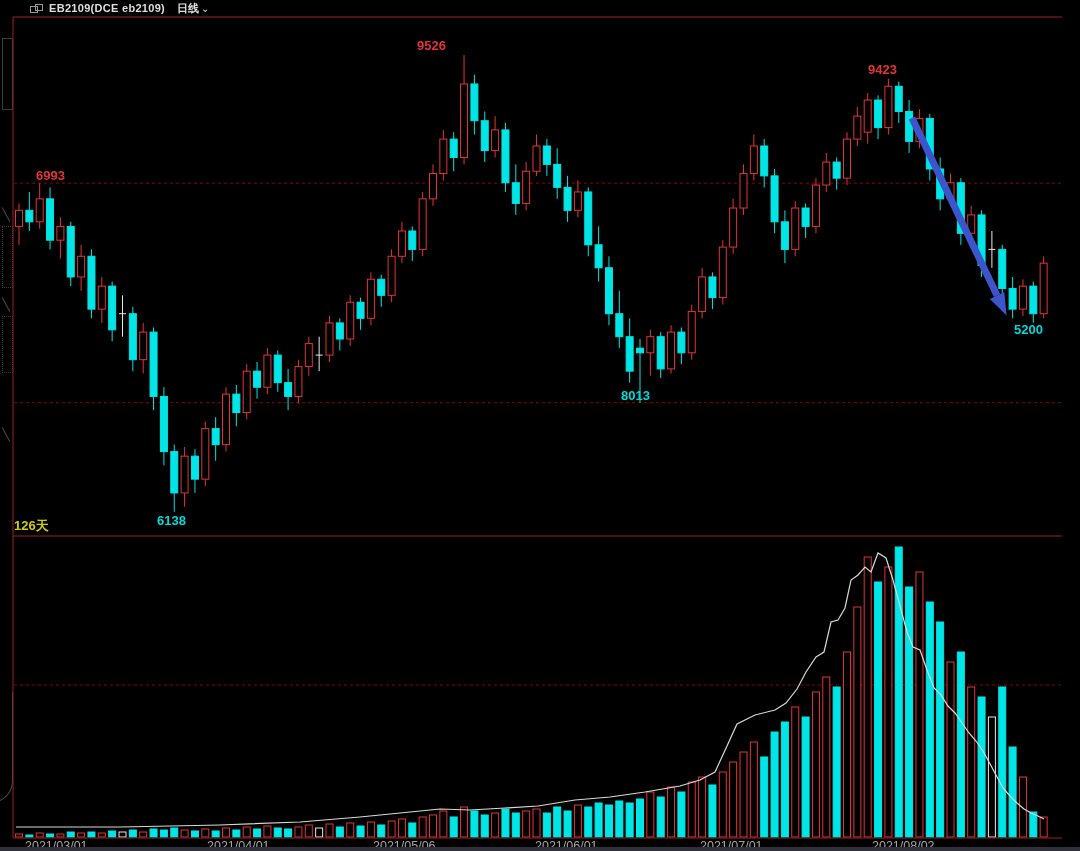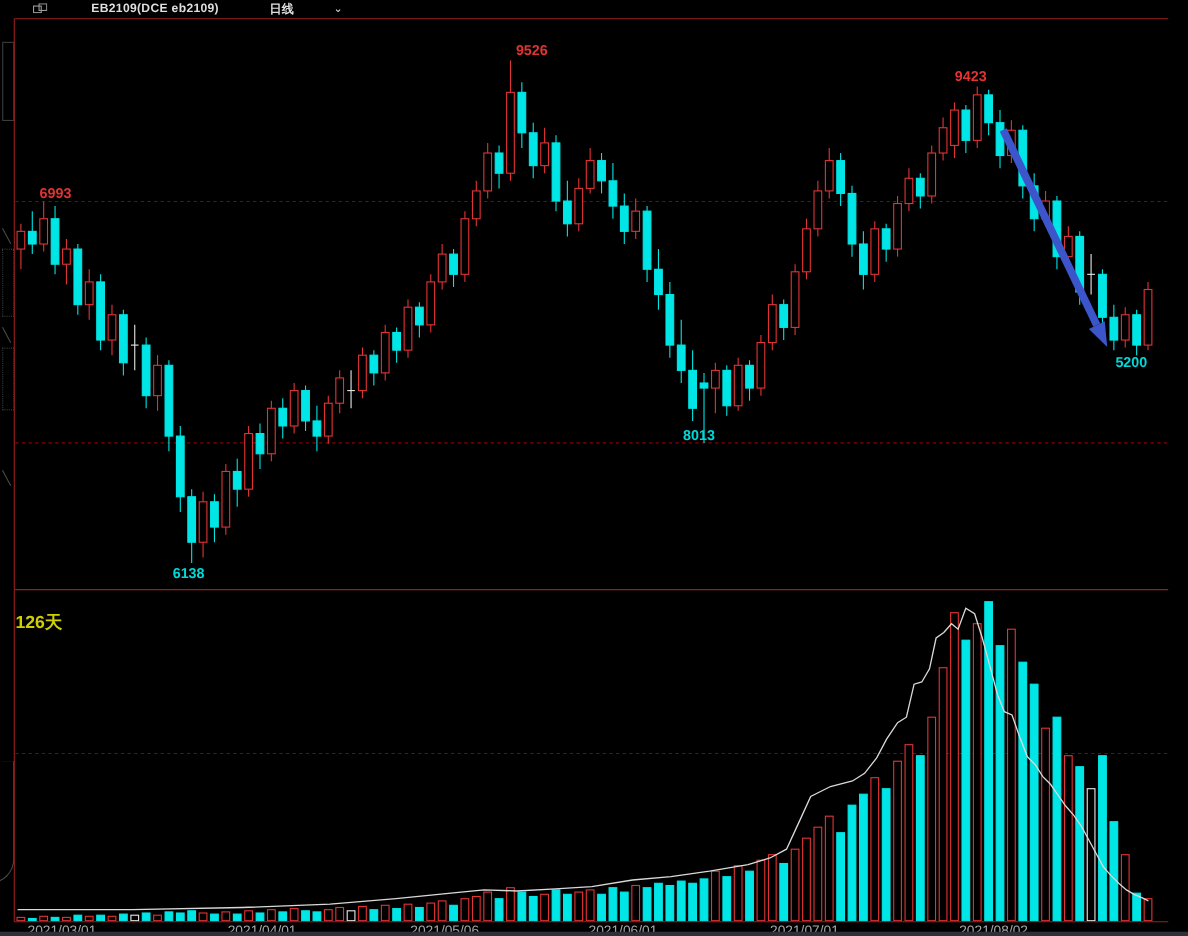--- a/index.html
+++ b/index.html
@@ -1,30 +1,30 @@
 <!DOCTYPE html>
 <html><head>
 <meta charset="utf-8">
 <style>
   html,body{margin:0;padding:0;background:#000;}
   #app{position:relative;width:1080px;height:851px;background:#000;overflow:hidden;
        font-family:"Liberation Sans","DejaVu Sans",sans-serif;}
-  .titlebar{position:absolute;left:0;top:0;width:1080px;height:16px;display:flex;align-items:center;gap:34px;}
+  .titlebar{position:absolute;left:0;top:0;width:1080px;height:16px;display:flex;align-items:center;}
   .win-icon{display:inline-block;margin-left:30px;margin-right:6px;}
   .sym{color:#dfdfdf;font-size:11px;font-weight:bold;letter-spacing:.3px;}
   .period{color:#dfdfdf;font-size:11px;font-weight:bold;margin-left:12px;}
   .chev{font-size:10px;margin-left:2px;}
   .chev.w{color:#dfdfdf}
   .indrow{position:absolute;left:35px;top:20px;height:16px;display:flex;gap:14px;
           font-size:13px;font-weight:bold;white-space:nowrap;}
   .cjlrow{position:absolute;left:35px;top:537px;height:15px;display:flex;gap:14px;
           font-size:13px;font-weight:bold;white-space:nowrap;}
   .red{color:#e23434}.yel{color:#cfcf00}.wht{color:#e3e3e3}.grn{color:#00b550}.cyn{color:#00d9d9}
   .plabel{position:absolute;font-size:13px;font-weight:bold;white-space:nowrap;}
-  .days{position:absolute;left:14px;top:517px;font-size:16px;font-weight:bold;color:#cfcf00;margin-top:39px;}
+  .days{position:absolute;left:14px;top:517px;font-size:13px;font-weight:bold;color:#cfcf00;}
   .xaxis div{position:absolute;top:839px;color:#a6a6a6;font-size:12.5px;white-space:nowrap;}
   .bstrip{position:absolute;left:0;top:847px;width:1080px;height:4px;background:#30303a;}
   .sidebar{position:absolute;left:0;top:16px;width:13px;height:830px;}
   .sb-box{position:absolute;left:2px;border:1px solid #3c3c3c;}
   .sb-diag{position:absolute;left:-2px;width:16px;height:1px;background:#4a4a4a;transform:rotate(62deg);}
   .sb-arc{position:absolute;left:-14px;top:676px;width:26px;height:110px;border:1px solid #4a4a4a;
           border-radius:0 0 22px 0;border-top:none;border-left:none;}
   svg#chart{position:absolute;left:0;top:0;}
 </style>
 </head>
@@ -363,21 +363,21 @@
       <line x1="13" y1="17" x2="13" y2="838" stroke="#9a1f1f"></line>
       <line x1="13" y1="536" x2="1062" y2="536" stroke="#9a1f1f"></line>
       <line x1="13" y1="838" x2="1062" y2="838" stroke="#9a1f1f"></line>
       <line x1="912" y1="118" x2="997.0860771131112" y2="295.5709435404059" stroke="#3c55cb" stroke-width="7"></line>
       <polygon points="1006.5927210825834,315.4108961723478 989.8715488833141,299.0279049838503 1004.3006053429083,292.1139820969615" fill="#3c55cb"></polygon>
     </svg>
 
 
 
   <div class="plabel red" style="left:36px;top:168px;">6993</div>
-  <div class="plabel red" style="left:469px;top:38px;text-align:center;">9526</div>
+  <div class="plabel red" style="left:417px;top:38px;text-align:center;">9526</div>
   <div class="plabel red" style="left:868px;top:62px;">9423</div>
   <div class="plabel cyn" style="left:621px;top:388px;">8013</div>
   <div class="plabel cyn" style="left:157px;top:513px;">6138</div>
   <div class="plabel cyn" style="left:1014px;top:322px;">5200</div>
   <div class="days">126天</div>
 
   <div class="xaxis">
       <div style="left: 25px;">2021/03/01</div>
       <div style="left: 207px;">2021/04/01</div>
       <div style="left: 373px;">2021/05/06</div>

